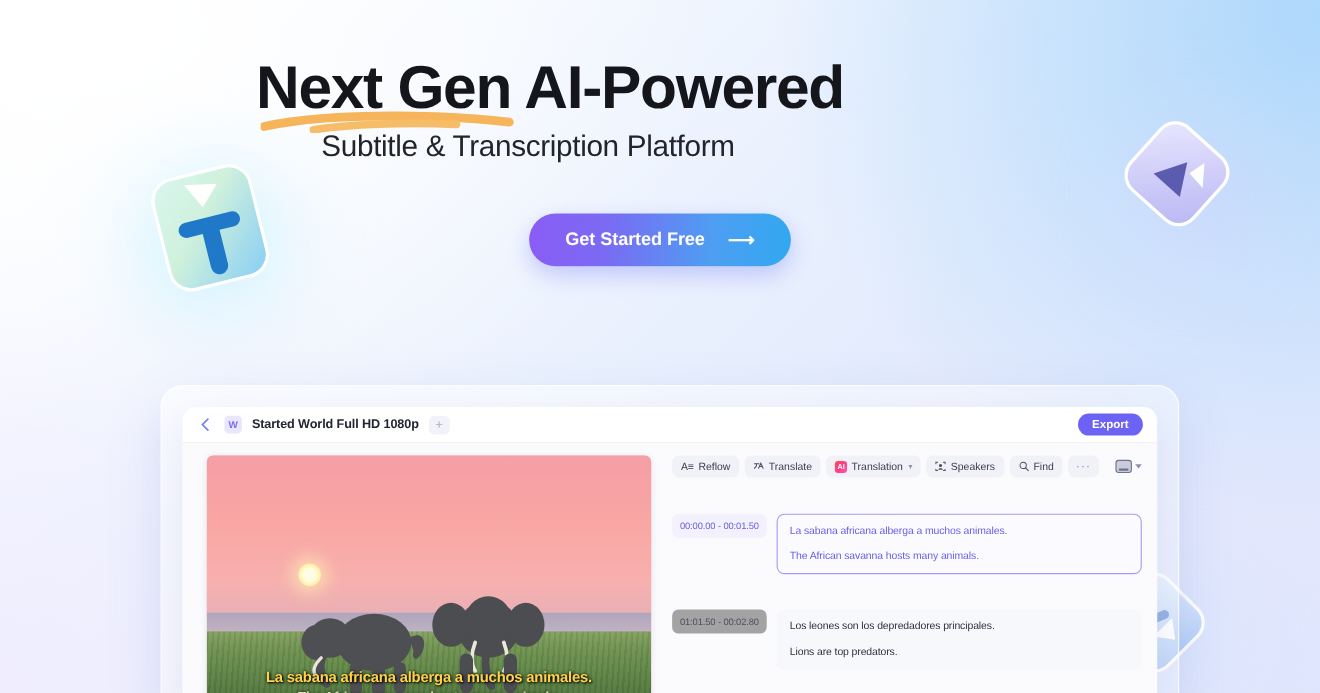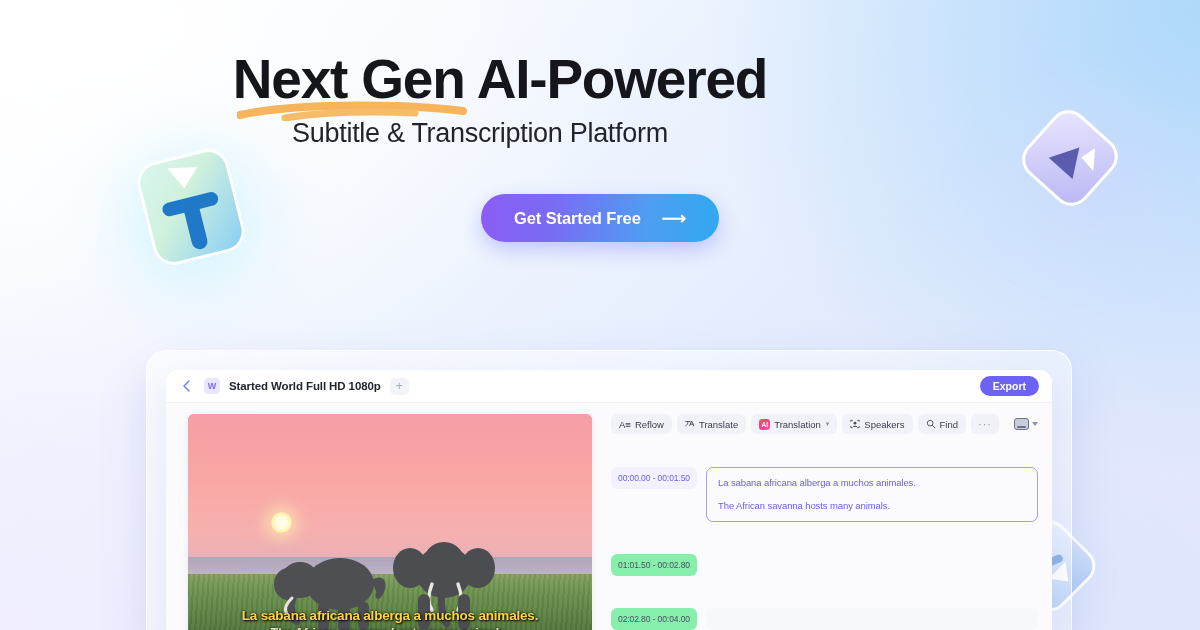--- a/index.html
+++ b/index.html
@@ -171,21 +171,21 @@
               background: #c9cddb; position: relative; }
   .cap-icon::after { content: ""; position: absolute; left: 2px; bottom: 1.5px; right: 2px; height: 2px;
               background: #6d7388; border-radius: 1px; }
   .cap-caret { width: 0; height: 0; border-left: 3.5px solid transparent; border-right: 3.5px solid transparent;
               border-top: 4px solid #8c92a6; }
 
   
   .rows { margin-top: 9px; display: flex; flex-direction: column; gap: 8px; }
   .row { display: flex; gap: 9px; margin-top: 24px; }
   .ts {
-    flex: none; width: 86px; height: 22px; border-radius: 6px; background: #86efac;
+    flex: none; width: 86px; height: 22px; border-radius: 6px; background: #a3a3a3;
     font-size: 8.5px; color: #4b4f60; display: flex; align-items: center; justify-content: center;
     letter-spacing: -.1px;
   }
   .seg {
     flex: 1; border-radius: 7px; background: #f7f8fc; border: 1px solid transparent;
     padding: 9px 11px 10px;
   }
   .seg .src { font-size: 9.5px; color: #2d303c; letter-spacing: -.1px; }
   .seg .tgt { font-size: 9.5px; color: #2d303c; margin-top: 12px; letter-spacing: -.1px; }
   .row.active .ts { background: #f3f1fe; color: #6a60e6; }
@@ -382,20 +382,24 @@
           <div class="row active">
             <span class="ts">00:00.00 - 00:01.50</span>
             <div class="seg">
               <div class="src">La sabana africana alberga a muchos animales.</div>
               <div class="tgt">The African savanna hosts many animals.</div>
             </div>
           </div>
 
           <div class="row">
             <span class="ts">01:01.50  - 00:02.80</span>
+            <div class="seg">
+              <div class="src">Los leones son los depredadores principales.</div>
+              <div class="tgt">Lions are top predators.</div>
+            </div>
           </div>
 
           <div class="row">
             <span class="ts">02:02.80 - 00:04.00</span>
             <div class="seg">
             </div>
           </div>
 
         </div>
       </div>

